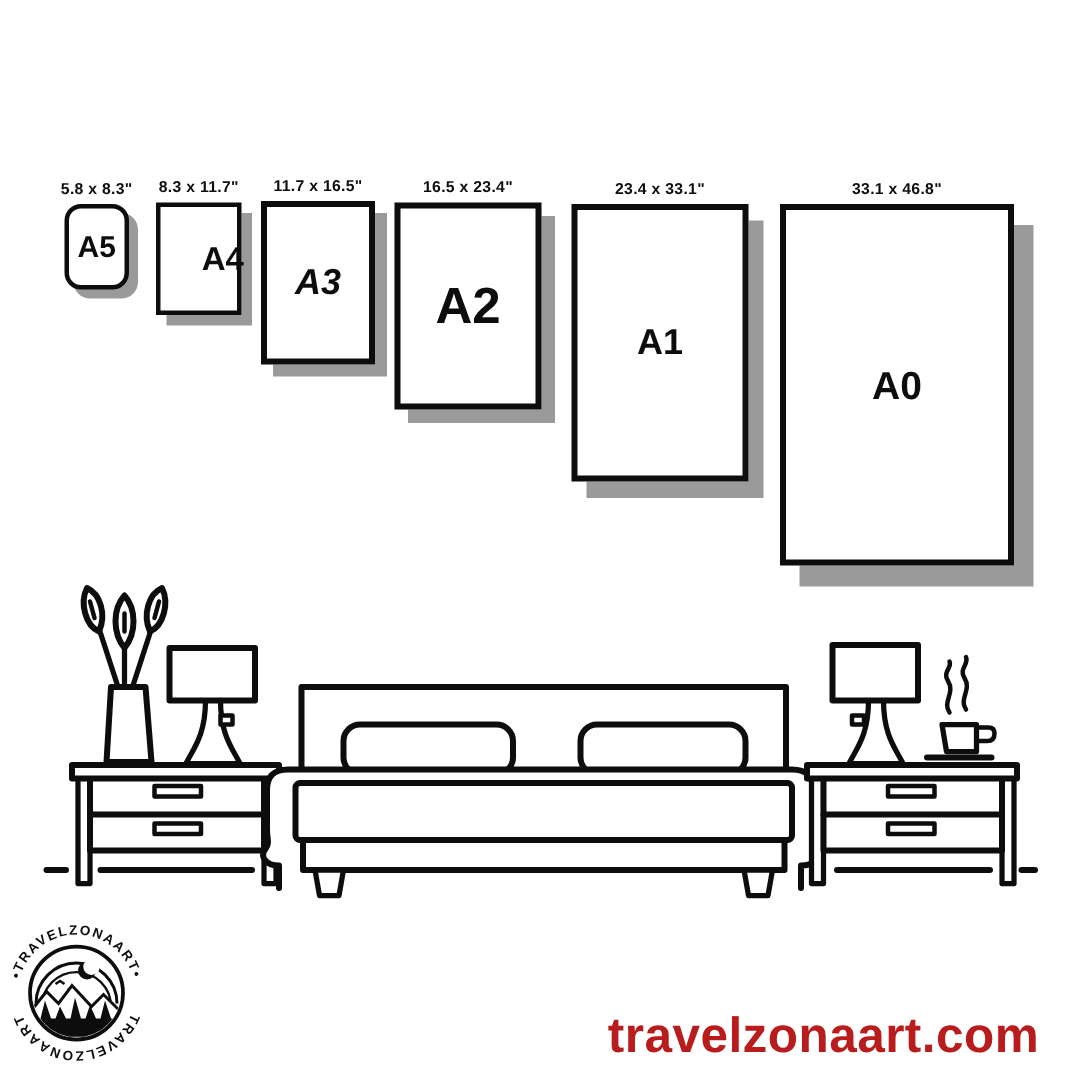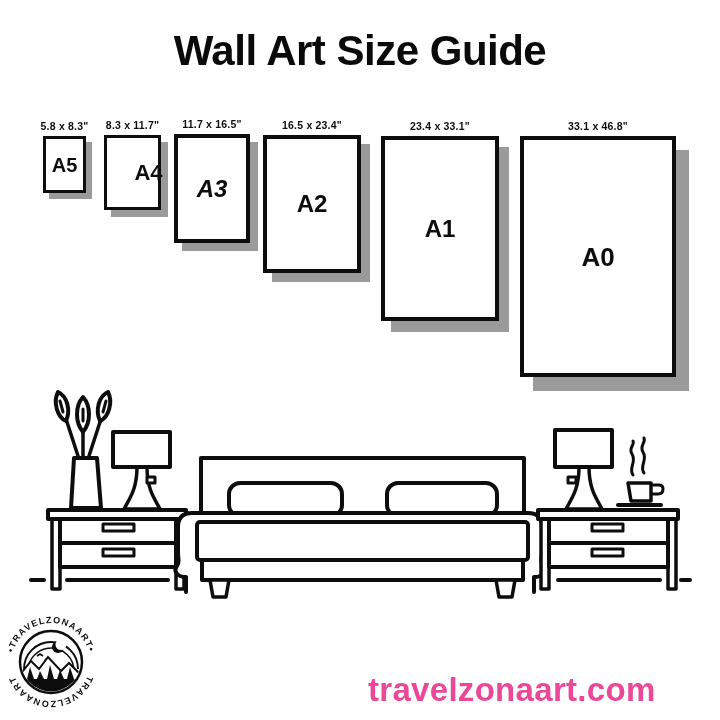--- a/index.html
+++ b/index.html
@@ -16,51 +16,50 @@
   .dims{
     position:absolute;bottom:calc(100% + 5px);left:50%;transform:translateX(-50%);
     font-size:10.5px;font-weight:700;white-space:nowrap;letter-spacing:0.2px;color:#0d0d0d;line-height:1;
   }
   .paper{
     width:100%;height:100%;box-sizing:border-box;background:#ffffff;
     border:3px solid #0d0d0d;display:flex;align-items:center;justify-content:center;
   }
   .letter{font-weight:700;color:#0d0d0d;line-height:1;}
   .f-a5{left:43px;top:136px;width:43px;height:57px;}
-  .f-a5 .paper{box-shadow:6px 6px 0 #9a9a9a;}
+  .f-a5 .paper{box-shadow:6px 6px 0 #9a9a9a;border-radius:11px;}
   .f-a5 .letter{font-size:20px;}
   .f-a4{left:104px;top:135px;width:57px;height:75px;}
   .f-a4 .paper{box-shadow:7px 7px 0 #9a9a9a;padding-left:32px;}
   .f-a4 .letter{font-size:22px;}
   .f-a3{left:174px;top:134px;width:76px;height:109px;}
   .f-a3 .paper{border-width:4px;box-shadow:8px 8px 0 #9a9a9a;font-style:italic;}
   .f-a3 .letter{font-size:24px;}
   .f-a2{left:263px;top:135px;width:98px;height:138px;}
   .f-a2 .paper{border-width:4px;box-shadow:9px 9px 0 #9a9a9a;}
-  .f-a2 .letter{font-size:24px;}
+  .f-a2 .letter{font-size:34px;}
   .f-a1{left:381px;top:136px;width:118px;height:185px;}
   .f-a1 .paper{border-width:4px;box-shadow:10px 11px 0 #9a9a9a;}
   .f-a1 .letter{font-size:24px;}
   .f-a0{left:520px;top:136px;width:156px;height:241px;}
   .f-a0 .paper{border-width:4px;box-shadow:13px 14px 0 #9a9a9a;align-items:center;}
   .f-a0 .letter{font-size:26px;}
   
   .scene{position:absolute;left:0;top:0;width:720px;height:720px;}
   .badge{position:absolute;left:1px;top:615px;width:100px;height:100px;}
   .site{
-    position:absolute;top:673px;left:368px;width:330px;text-align:left;
-    font-size:33px;font-weight:700;letter-spacing:0.3px;color:#ec4899;line-height:1;
+    position:absolute;top:673px;left:384px;width:330px;text-align:center;
+    font-size:33px;font-weight:700;letter-spacing:0.3px;color:#b91c1c;line-height:1;
   }
 </style>
 </head>
 <body>
 
 <div class="canvas">
 
-  <h1 class="title">Wall Art Size Guide</h1>
 
   <div class="frame f-a5">
     <div class="dims">5.8 x 8.3"</div>
     <div class="paper">
       <span class="letter">A5</span>
     </div>
   </div>
   <div class="frame f-a4">
     <div class="dims">8.3 x 11.7"</div>
     <div class="paper">

